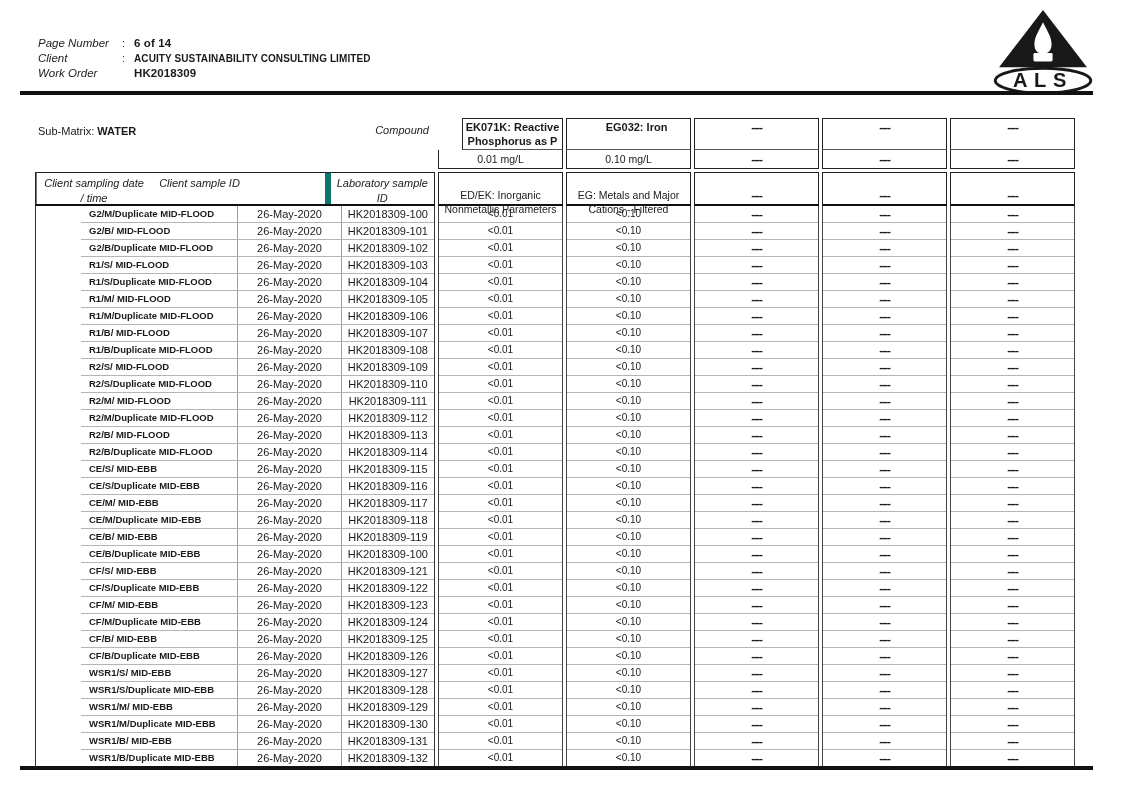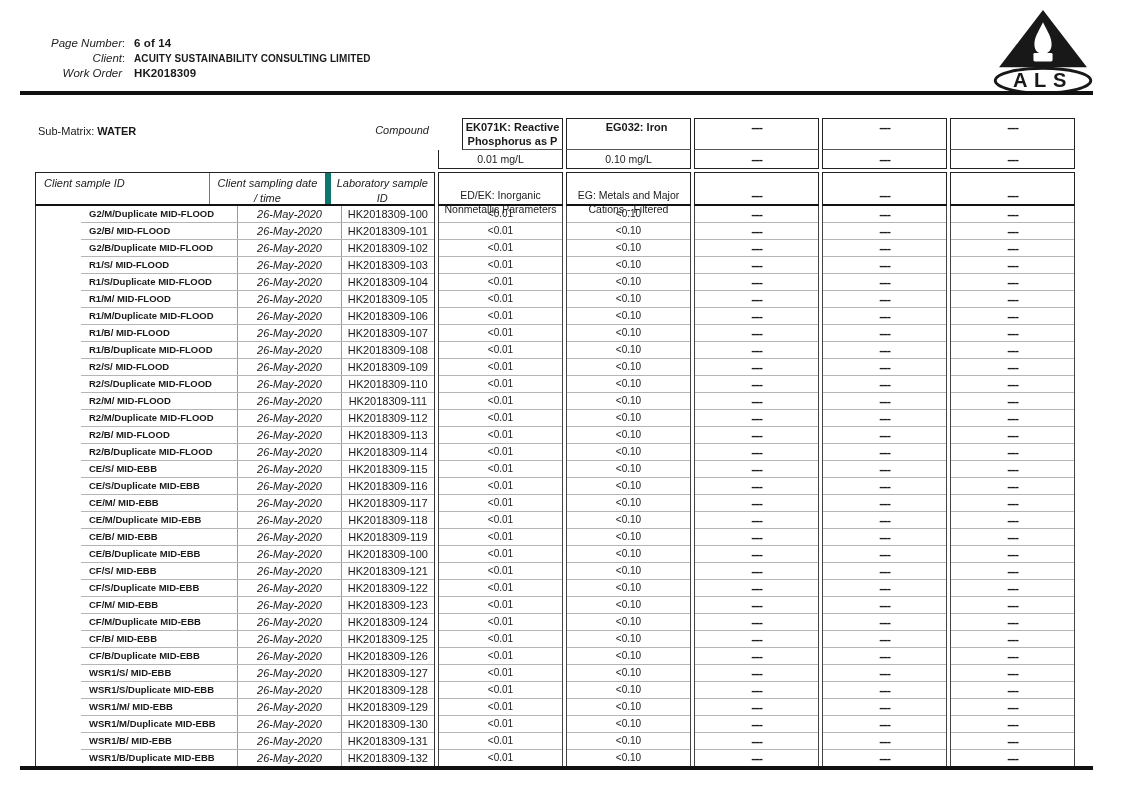--- a/index.html
+++ b/index.html
@@ -7,21 +7,21 @@
     position:relative;
     width:1122px;height:794px;
     background:#ffffff;
     font-family:"Liberation Sans", sans-serif;
     color:#1a1a1a;
     overflow:hidden;
   }
   
   .letterhead{position:absolute;left:38px;top:37px;}
   .lh-row{display:flex;align-items:baseline;margin-bottom:3px;}
-  .lh-label{font-style:italic;font-size:11.5px;width:84px;color:#222;text-align:right;}
+  .lh-label{font-style:italic;font-size:11.5px;width:84px;color:#222;}
   .lh-colon{width:12px;font-size:11px;color:#333;}
   .lh-value{font-weight:bold;font-size:11.5px;letter-spacing:.1px;}
   .lh-value.small{font-size:10px;}
   .logo{position:absolute;right:26px;top:8px;width:106px;height:86px;}
   .rule{position:absolute;left:20px;width:1073px;background:#111;}
   .rule.top{top:91px;height:4px;}
   .rule.bottom{top:766px;height:4px;}
 
   
   #table-grid{
@@ -62,21 +62,21 @@
   }
   .lh-cell.c1{width:171px;justify-content:flex-start;text-align:left;padding-left:8px;}
   .lh-cell.c2{width:118px;border-left:1px solid #777;}
   .lh-cell.c3{width:107px;border-left:6px solid #0f766e;}
 
   .left-body{grid-area:5 / 1;display:flex;flex-direction:column;
     border-left:1.5px solid #333;border-right:1.5px solid #333;}
   .t-row{display:flex;height:17px;border-bottom:1px solid #b5b5b5;box-sizing:border-box;}
   .cell{line-height:16px;overflow:hidden;white-space:nowrap;}
   .cell.id{width:172px;padding-left:8px;font-weight:bold;font-size:9.5px;}
-  .cell.date{width:119px;text-align:center;font-size:11px;border-left:1px solid #999;font-style:italic;}
+  .cell.date{width:119px;text-align:center;font-size:11px;border-left:1px solid #999;}
   .cell.lab{width:107px;text-align:center;font-size:11px;border-left:1px solid #999;}
 
   .body-col{display:flex;flex-direction:column;
     border-left:1.5px solid #444;border-right:1.5px solid #444;}
   .vcell{height:17px;line-height:16px;text-align:center;font-size:10px;
     border-bottom:1px solid #b5b5b5;box-sizing:border-box;overflow:hidden;}
   .dash{font-weight:bold;letter-spacing:-1px;font-size:11px;}
 </style>
 </head>
 <body>
@@ -115,23 +115,23 @@
 
   <div id="table-grid">
     <div class="labels-area">
       <div class="submatrix">
         <span>Sub-Matrix: </span><b>WATER</b>
       </div>
       <div class="compound-label">Compound</div>
     </div>
 
   <div class="left-head" style="grid-area: 4 / 1;">
-        <div class="lh-cell c1">Client sample ID</div>
         <div class="lh-cell c2">Client sampling date
 / time</div>
+        <div class="lh-cell c1">Client sample ID</div>
         <div class="lh-cell c3">Laboratory sample
 ID</div>
       </div>
       <div class="left-body" style="grid-area: 5 / 1; padding-left: 45px;">
         <div class="t-row">
           <div class="cell id">G2/M/Duplicate MID-FLOOD</div>
           <div class="cell date">26-May-2020</div>
           <div class="cell lab">HK2018309-100</div>
         </div>
         <div class="t-row">

